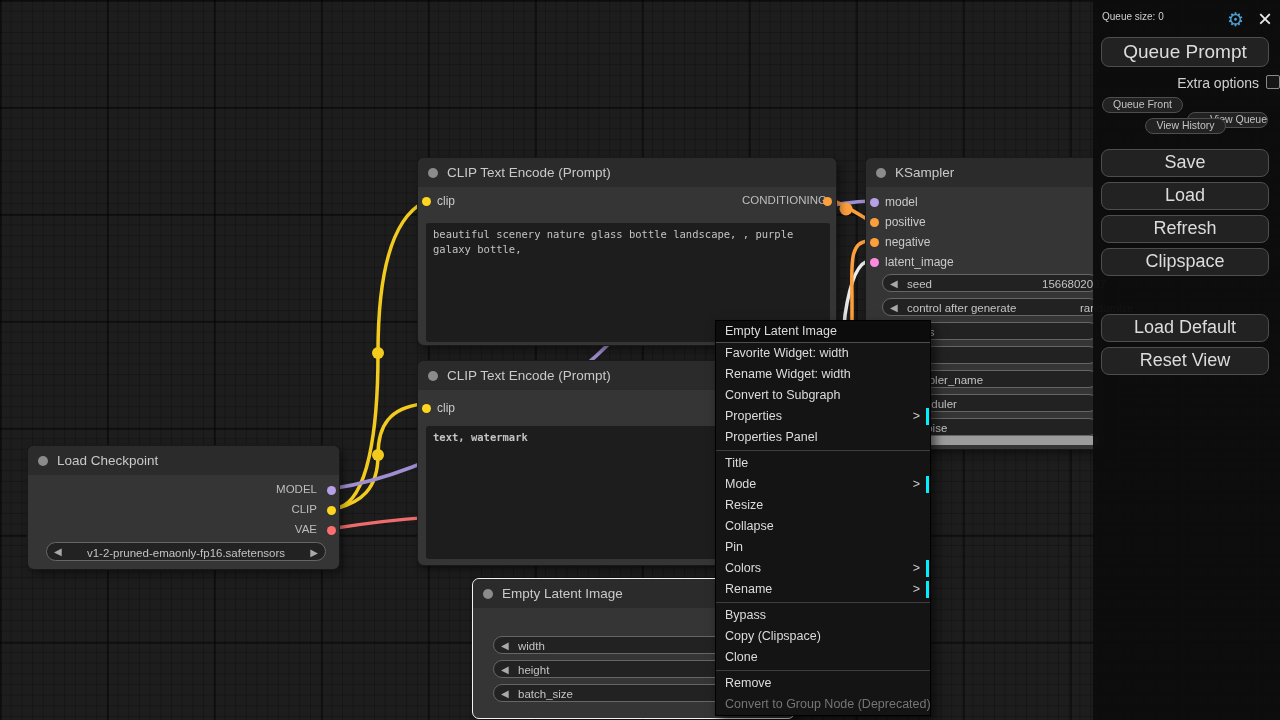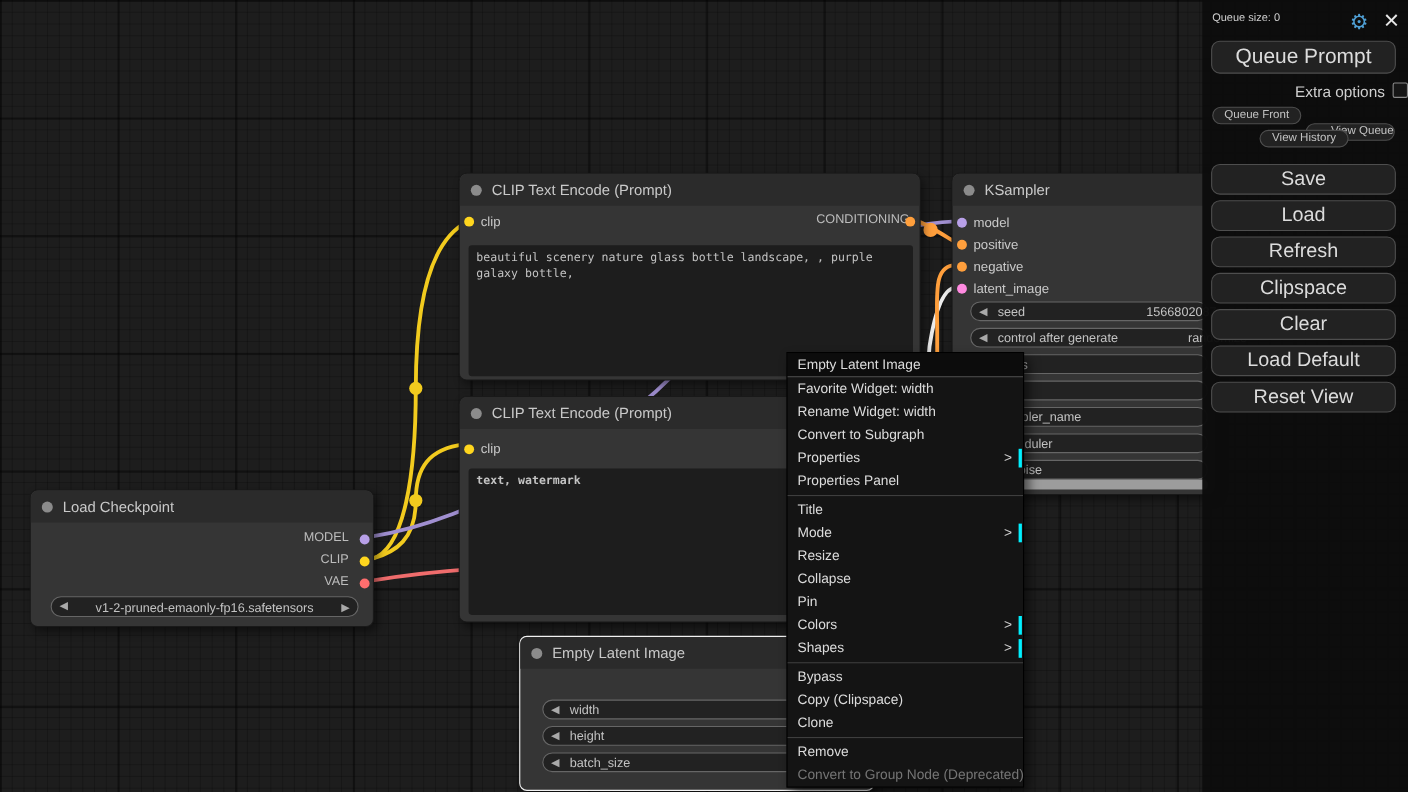--- a/index.html
+++ b/index.html
@@ -210,21 +210,21 @@
     </div>
     <div class="menu-item">Resize</div>
     <div class="menu-item">Collapse</div>
     <div class="menu-item">Pin</div>
     <div class="menu-item">
       <span>Colors</span>
       <span class="sub">&gt;</span>
       <span class="subbar" style="background:#00f0ff;"></span>
     </div>
     <div class="menu-item">
-      <span>Shapes</span>
+      <span>Rename</span>
       <span class="sub">&gt;</span>
       <span class="subbar" style="background:#00f0ff;"></span>
     </div>
     <div class="menu-sep"></div>
     <div class="menu-item">Bypass</div>
     <div class="menu-item">Copy (Clipspace)</div>
     <div class="menu-item">Clone</div>
     <div class="menu-sep"></div>
     <div class="menu-item">Remove</div>
     <div class="menu-item disabled">Convert to Group Node (Deprecated)</div>
@@ -240,18 +240,17 @@
     <div class="extra">
       <span>Extra options</span><span class="cb"></span>
     </div>
     <div class="btn small" style="top:97px;left:9px;">Queue Front</div>
     <div class="btn small" style="top:112px;left:94px;text-align:right;">View Queue</div>
     <div class="btn small" style="top:118px;left:52px;">View History</div>
     <div class="btn big" style="top:149px;">Save</div>
     <div class="btn big" style="top:182px;">Load</div>
     <div class="btn big" style="top:215px;">Refresh</div>
     <div class="btn big" style="top:248px;">Clipspace</div>
-    <div class="btn big" style="top:281px;">Clear</div>
     <div class="btn big" style="top:314px;">Load Default</div>
     <div class="btn big" style="top:347px;">Reset View</div>
   </div>
 
 </div>
 
 </body></html>

